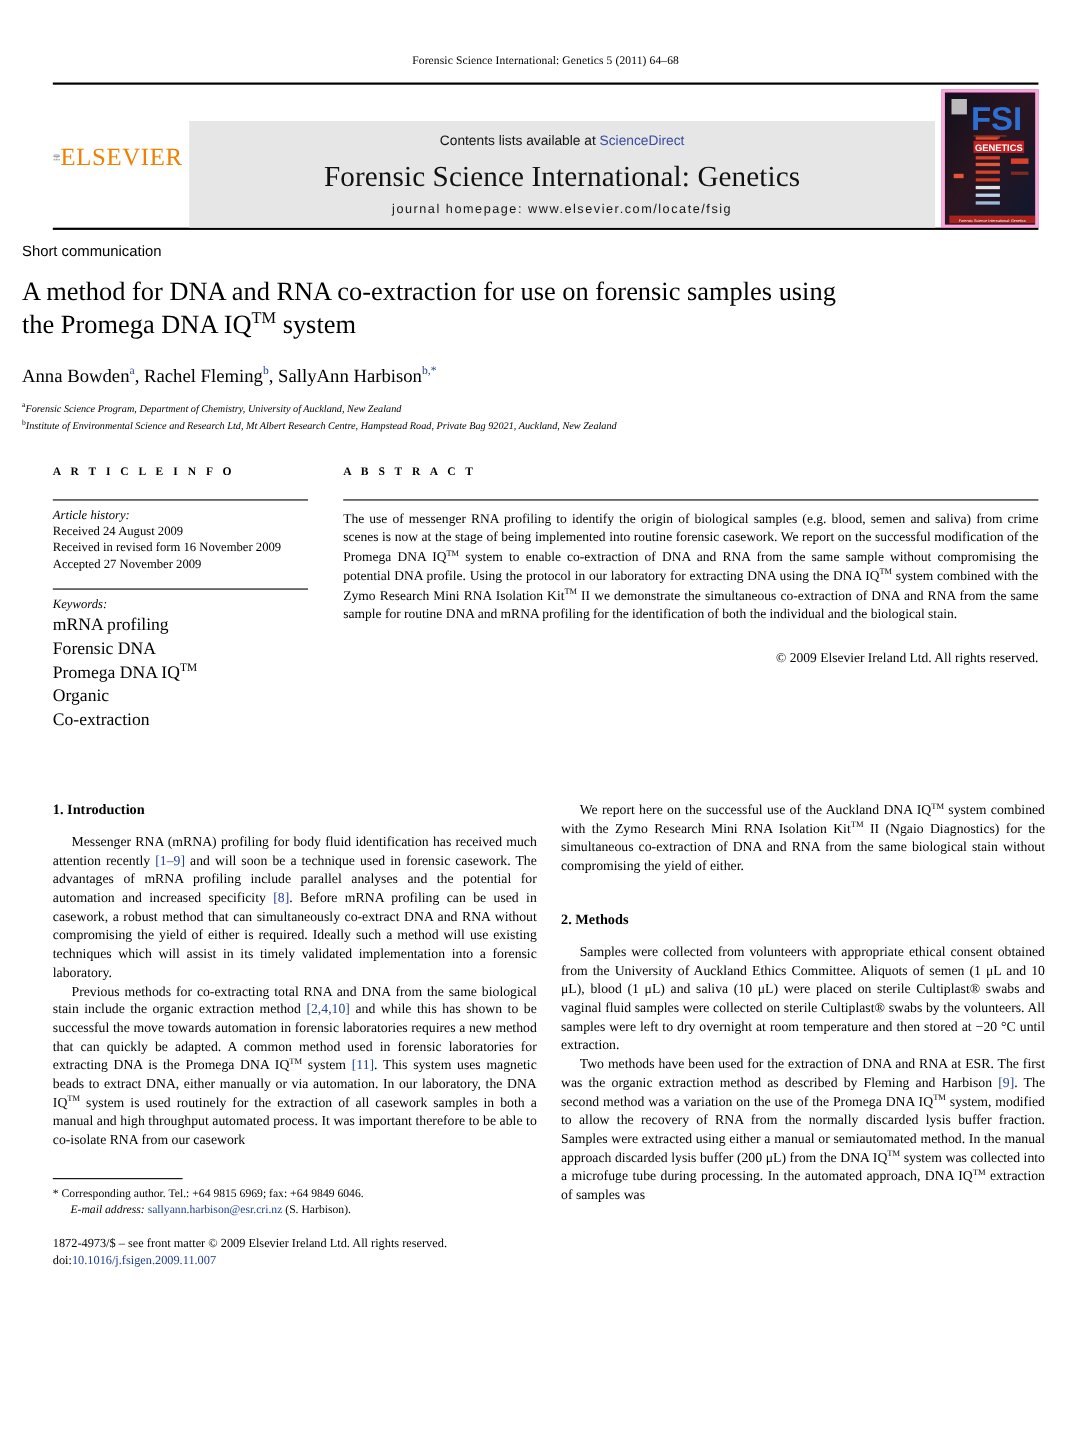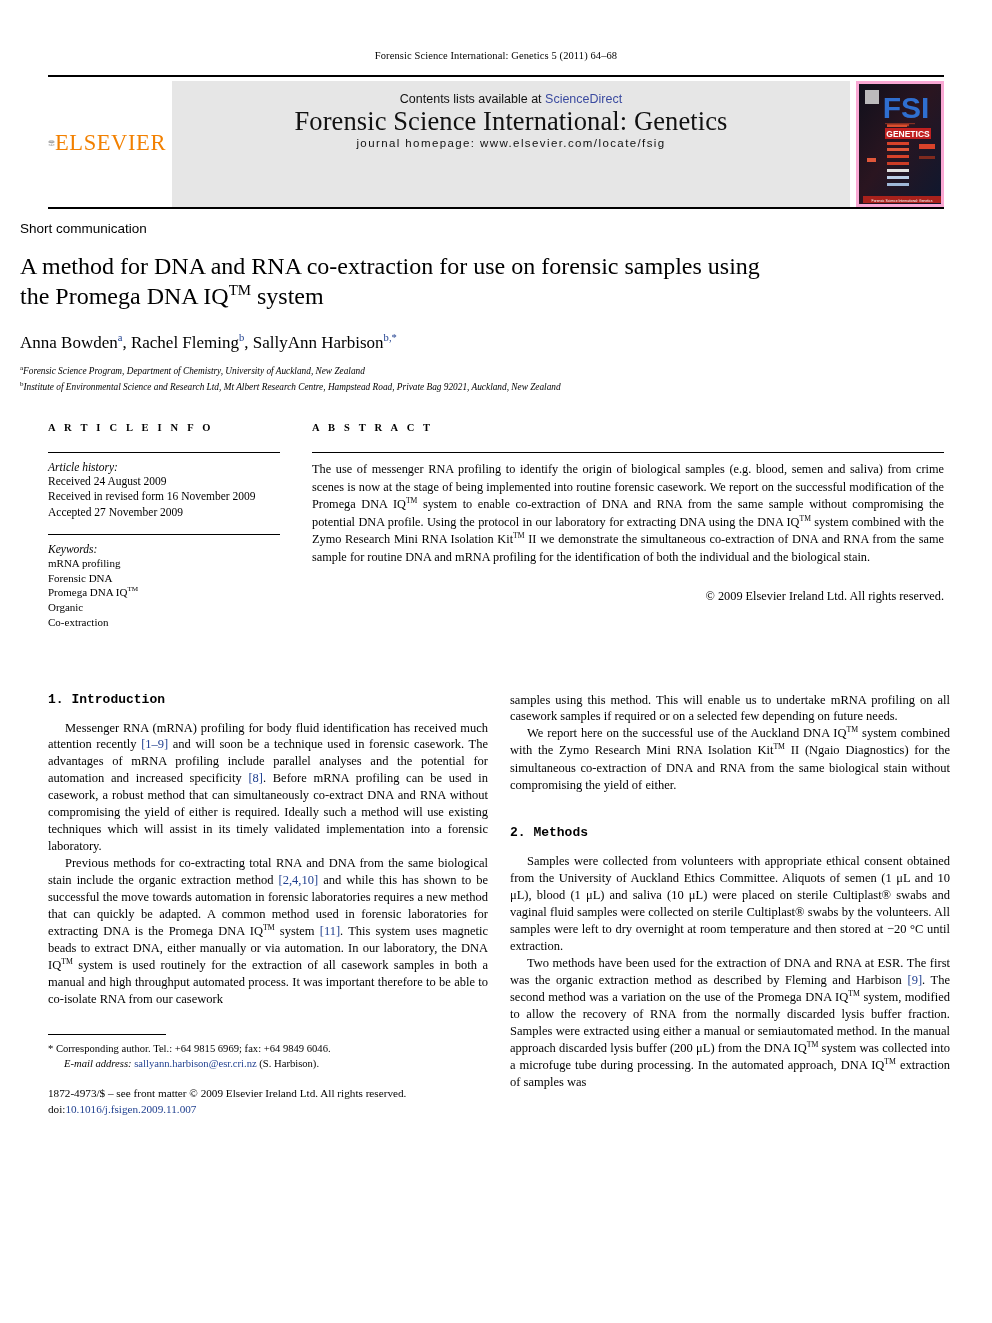--- a/index.html
+++ b/index.html
@@ -57,24 +57,25 @@
     letter-spacing: 0.6px;
     line-height: 1;
     margin-top: 1px;
   }
   .journal-band {
     flex: 1 1 auto;
     background: #e6e6e6;
     display: flex;
     flex-direction: column;
     align-items: center;
-    justify-content: flex-start;
+    justify-content: space-between;
     padding: 11px 0 10px 0;
     margin-left: 6px;
     margin-right: 6px;
+    margin-top: 29px;
   }
   .contents-line {
     font-family: "Liberation Sans", sans-serif;
     font-size: 12.5px;
     color: #111;
   }
   .contents-line .sd {
     color: #3b4ba0;
   }
   .journal-title {
@@ -172,21 +173,21 @@
   .info-label {
     font-style: italic;
     font-size: 11.5px;
     margin-bottom: 1px;
   }
   .info-line {
     font-size: 11.5px;
     line-height: 1.32;
   }
   .kw-line {
-    font-size: 11px;
+    font-size: 16px;
     line-height: 1.34;
   }
   .kw-line sup { font-size: 0.65em; vertical-align: super; }
   .abstract-text {
     font-size: 12.3px;
     line-height: 1.42;
     text-align: justify;
     margin: 0;
   }
   .abstract-text sup { font-size: 0.62em; vertical-align: super; }
@@ -201,21 +202,21 @@
     margin: 62px 48px 0 48px;
     display: flex;
     gap: 22px;
     position: relative;
   }
   .bcol {
     width: 440px;
     flex: 0 0 440px;
   }
   h2.sec {
-    font-family: Liberation Mono, monospace;
+    font-family: Liberation Serif, serif;
     font-size: 13px;
     font-weight: bold;
     margin: 0 0 13px 0;
   }
   h2.sec.spaced { margin-top: 32px; }
   p.body {
     font-size: 12.5px;
     line-height: 1.355;
     text-align: justify;
     margin: 0;
@@ -408,23 +409,20 @@
         </div>
 
         <div class="imprint">
           <div>1872-4973/$ – see front matter © 2009 Elsevier Ireland Ltd. All rights reserved.</div>
           <div><span>doi:</span><span class="doi-link">10.1016/j.fsigen.2009.11.007</span></div>
         </div>
       </div>
     </div>
 
     <div class="bcol">
-      <p class="body cont">
-        <span>samples using this method. This will enable us to undertake mRNA profiling on all casework samples if required or on a selected few depending on future needs.</span>
-      </p>
 
       <p class="body">
         <span>We report here on the successful use of the Auckland DNA IQ</span><sup>TM</sup><span> system combined with the Zymo Research Mini RNA Isolation Kit</span><sup>TM</sup><span> II (Ngaio Diagnostics) for the simultaneous co-extraction of DNA and RNA from the same biological stain without compromising the yield of either.</span>
       </p>
 
       <h2 class="sec spaced">2. Methods</h2>
 
       <p class="body">
         <span>Samples were collected from volunteers with appropriate ethical consent obtained from the University of Auckland Ethics Committee. Aliquots of semen (1 μL and 10 μL), blood (1 μL) and saliva (10 μL) were placed on sterile Cultiplast® swabs and vaginal fluid samples were collected on sterile Cultiplast® swabs by the volunteers. All samples were left to dry overnight at room temperature and then stored at −20 °C until extraction.</span>
       </p>

